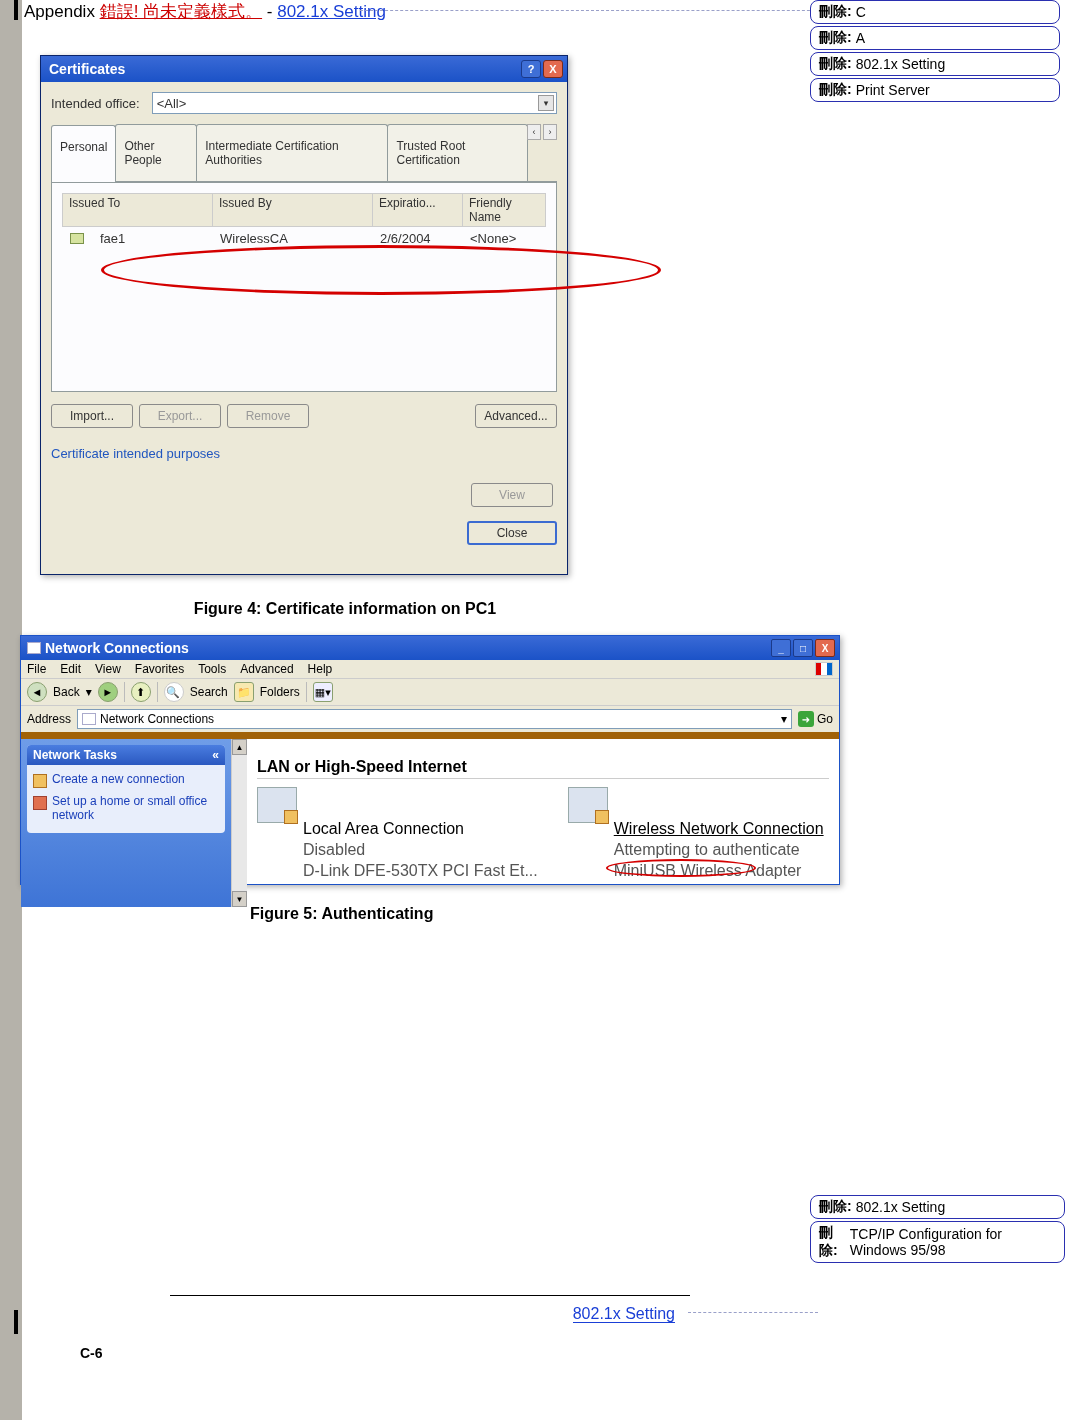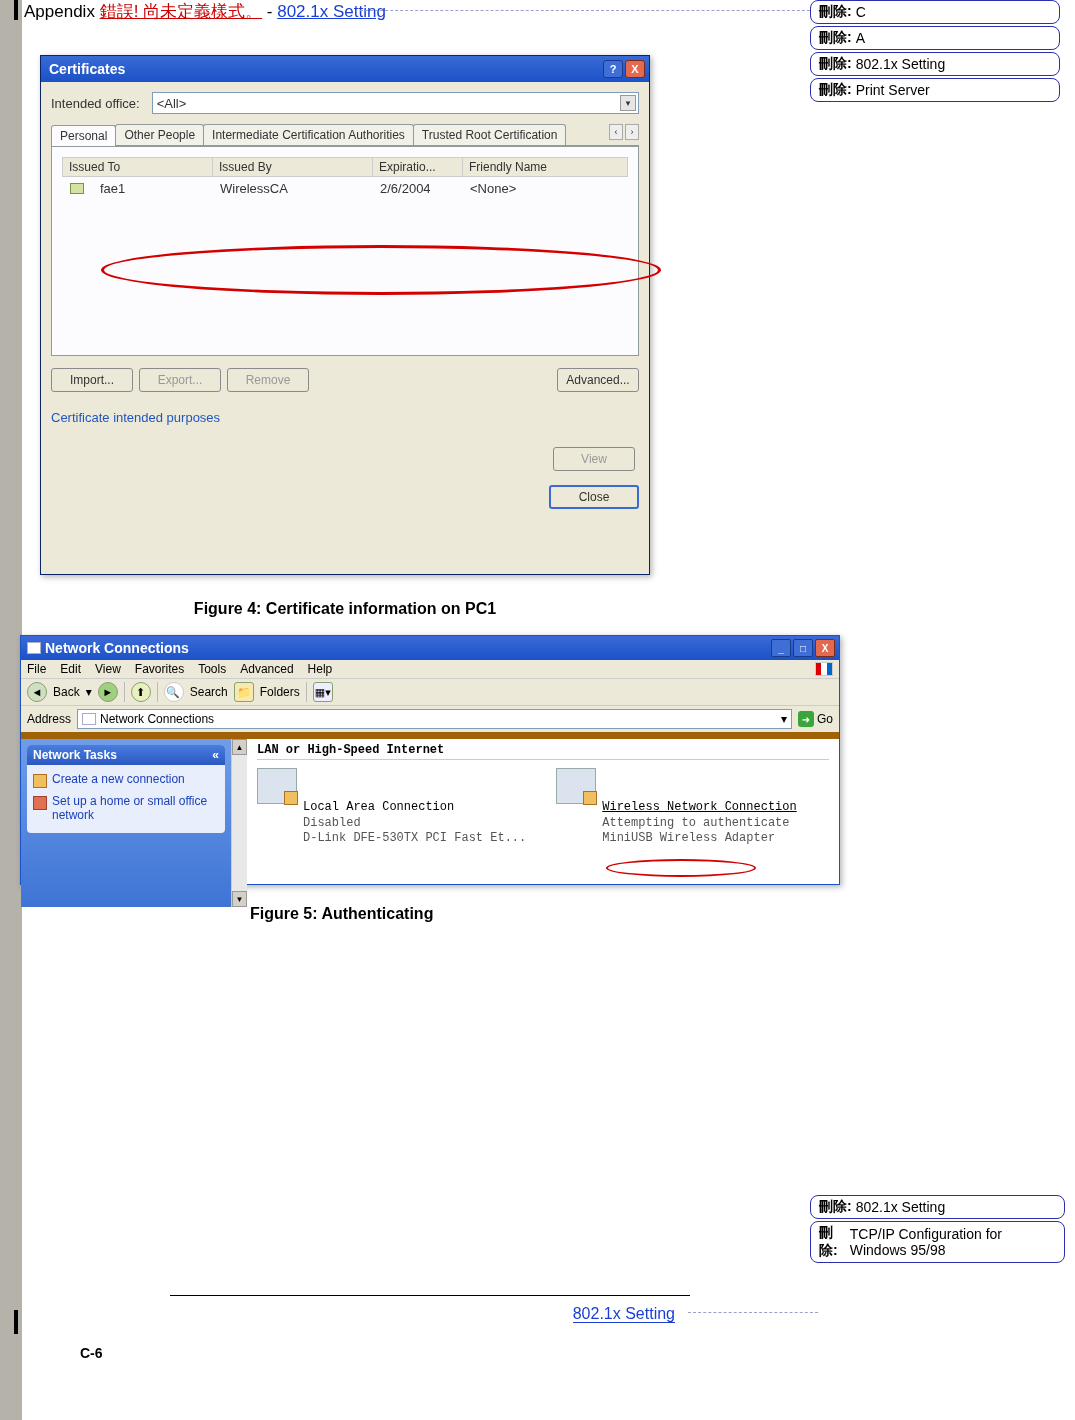--- a/index.html
+++ b/index.html
@@ -53,21 +53,21 @@
     margin-bottom: 2px;
     font-size: 14px;
     min-height: 22px;
     display: flex; align-items: center;
   }
   .rev b { font-weight: bold; margin-right:4px; }
   
   .cert-dialog {
     position: absolute;
     left: 40px; top: 55px;
-    width: 610px; height: 520px;
+    width: 528px; height: 520px;
     background: #ece9d8;
     border: 1px solid #0a246a;
     box-shadow: 2px 2px 6px rgba(0,0,0,0.3);
   }
   .titlebar {
     background: linear-gradient(#3a6ad6,#1b52c7);
     height: 26px;
     color: #fff;
     display: flex; align-items: center;
     padding: 0 4px 0 8px;
@@ -92,23 +92,23 @@
     flex:1; height:22px; border:1px solid #7f9db9; background:#fff;
     display:flex; align-items:center; padding:0 4px; position:relative;
   }
   .select-caret{
     position:absolute; right:2px; top:2px; width:16px; height:16px;
     background:#e6e6e6; border:1px solid #999;
     display:flex; align-items:center; justify-content:center; font-size:9px;
   }
   .tabs { display:flex; border-bottom:1px solid #919b9c; margin-top:6px;}
   .tab {
-    padding:3px 8px; border:1px solid #919b9c; border-bottom:none;
+    padding:14px 8px; border:1px solid #919b9c; border-bottom:none;
     background:#f2f1e8; font-size:12px; margin-right:-1px;
-    border-radius:3px 3px 0 0; cursor:default;text-align:center;
+    border-radius:3px 3px 0 0; cursor:default;
   }
   .tab.active { background:#fcfcfe; position:relative; top:1px;}
   .tab-scroll { margin-left:auto; display:flex; gap:2px; padding-bottom:2px;}
   .scroll-btn{ width:14px; height:16px; border:1px solid #aaa; background:#eee; font-size:9px; display:flex; align-items:center; justify-content:center;}
   .cert-list-frame{
     border:1px solid #919b9c; background:#fcfcfe; padding:10px;
     height:210px;
   }
   .list-header{ display:flex; font-size:12px; border:1px solid #ccc;}
   .lh-col{ padding:2px 6px; border-right:1px solid #ccc; background:#ece9d8;}
@@ -168,21 +168,21 @@
   .go-icn{ width:16px;height:16px;background:#3aa53a;border-radius:3px; color:#fff; font-size:10px; display:flex;align-items:center;justify-content:center;}
   .net-body{ display:flex; height:168px;}
   .side-panel{ width:210px; background:linear-gradient(#6f9de8,#3e74d6); padding:6px; font-size:12px;}
   .side-box{ background:#e8eefb; border-radius:4px; overflow:hidden;}
   .side-head{ background:linear-gradient(#4a7de0,#2a58c0); color:#fff; font-weight:bold; padding:3px 6px; display:flex; justify-content:space-between;}
   .side-items{ padding:4px 6px 8px 6px;}
   .side-item{ display:flex; gap:5px; align-items:flex-start; color:#1a3fb9; padding:3px 0;}
   .side-item .ic{ width:14px;height:14px; background:#f0c060; border:1px solid #b07020; flex-shrink:0; margin-top:2px;}
   .scrollbar{ width:16px; background:#e8e8e8; border-left:1px solid #ccc; display:flex; flex-direction:column; justify-content:space-between;}
   .sb-btn{ height:16px; background:#d4d0c8; border:1px solid #999; font-size:8px; display:flex;align-items:center;justify-content:center;}
-  .content-area{ flex:1; padding:4px 10px; font-size:12px;font-family:Liberation Mono, monospace;}
+  .content-area{ flex:1; padding:19px 10px; font-size:16px;}
   .cat-head{ font-weight:bold; border-bottom:1px solid #ccc; margin-bottom:8px; padding-bottom:2px;}
   .conns{ display:flex; gap:30px;}
   .conn{ display:flex; gap:6px;}
   .conn-icn{ width:40px;height:36px; background:#dbe3ef; border:1px solid #9aa; position:relative;}
   .conn-icn::after{ content:""; position:absolute; right:-2px; bottom:-2px; width:12px;height:12px; background:#f0c060; border:1px solid #b07020;}
   .conn-text div{ line-height:1.3;}
   .conn-text .t1{ color:#000;margin-top:32px;}
   .conn-text .t1.link{ text-decoration:underline;}
   .conn-text .t2{ color:#555;}
   .red-oval2{

